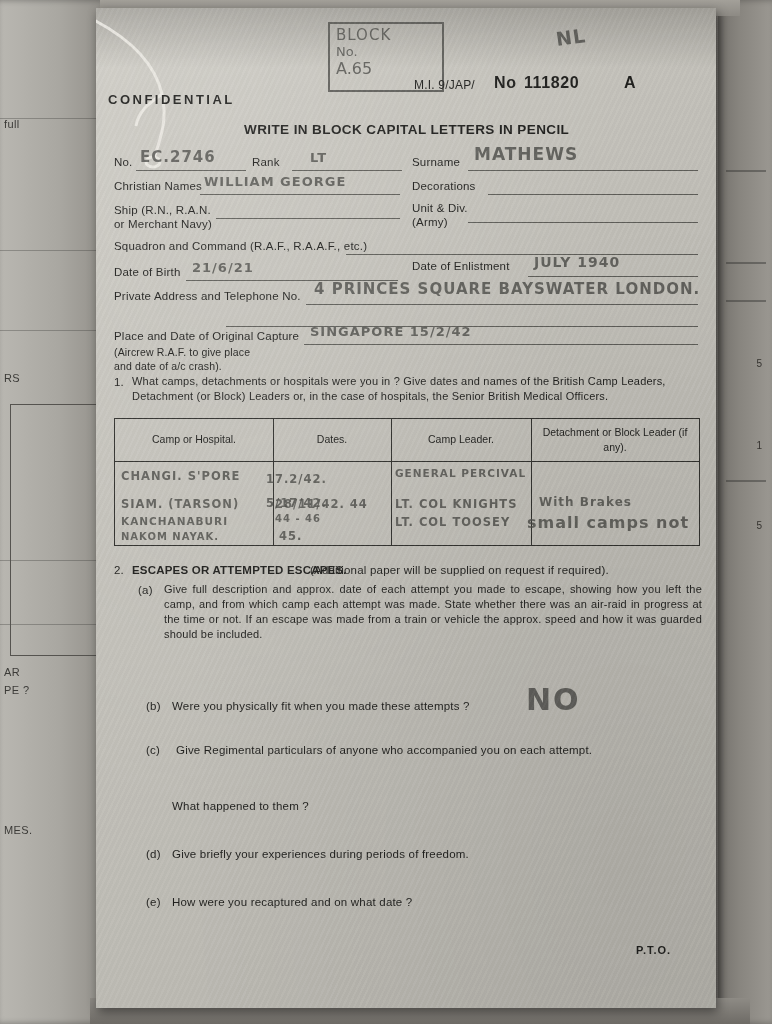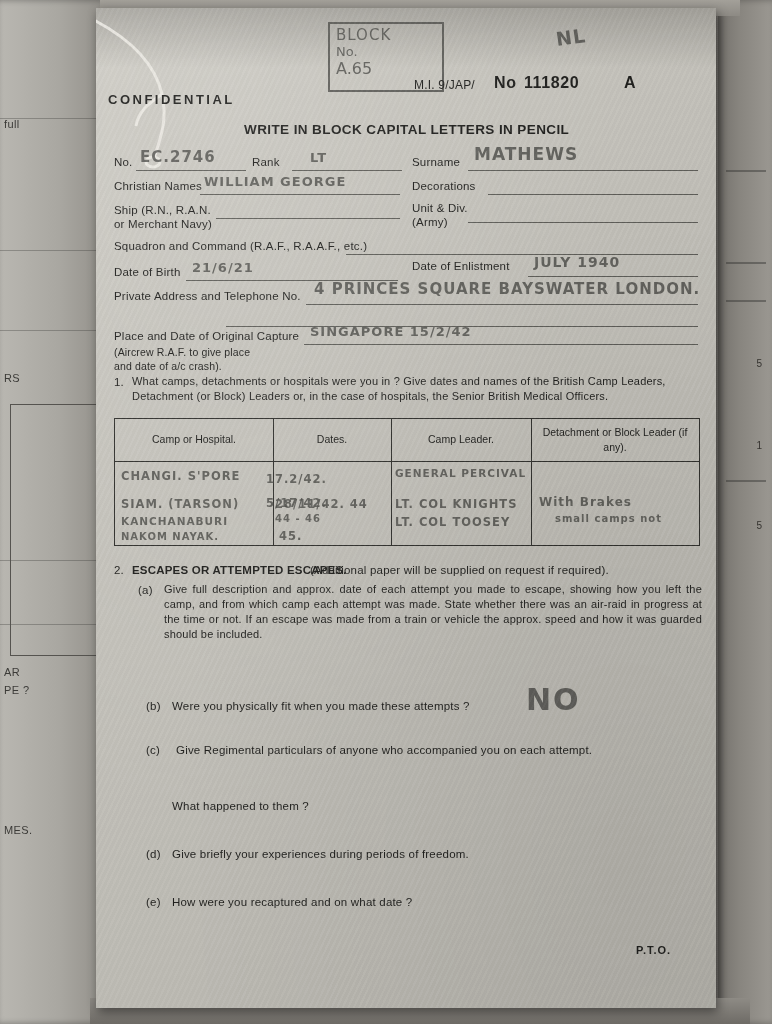--- a/index.html
+++ b/index.html
@@ -206,21 +206,21 @@
     <div class="hw hw-sm" style="left:280px;top:48px;font-size:10.5px">GENERAL PERCIVAL</div>
 
     <div class="hw hw-sm" style="left:6px;top:78px">SIAM. (TARSON)</div>
     <div class="hw hw-sm" style="left:160px;top:78px">28/11/42.  44</div>
     <div class="hw hw-sm" style="left:280px;top:78px">LT. COL KNIGHTS</div>
     <div class="hw hw-sm" style="left:424px;top:76px;font-size:12px">With Brakes</div>
 
     <div class="hw hw-sm" style="left:6px;top:96px;font-size:10.5px">KANCHANABURI</div>
     <div class="hw hw-sm" style="left:160px;top:94px;font-size:10px">44 - 46</div>
     <div class="hw hw-sm" style="left:280px;top:96px">LT. COL TOOSEY</div>
-    <div class="hw hw-sm" style="left:440px;top:94px;font-size:10px">small camps not</div>
+    <div class="hw hw-sm" style="left:412px;top:94px;font-size:16px">small camps not</div>
 
     <div class="hw hw-sm" style="left:6px;top:112px;font-size:10px">NAKOM NAYAK.</div>
     <div class="hw hw-sm" style="left:164px;top:110px">45.</div>
   </div>
 
   <div class="t lbl" style="left:18px;top:556px">2.</div>
   <div class="t lbl" style="left:36px;top:556px;font-weight:700">ESCAPES OR ATTEMPTED ESCAPES.</div>
   <div class="t lbl" style="left:214px;top:556px">(Additional paper will be supplied on request if required).</div>
 
   <div class="t lbl" style="left:42px;top:576px">(a)</div>

